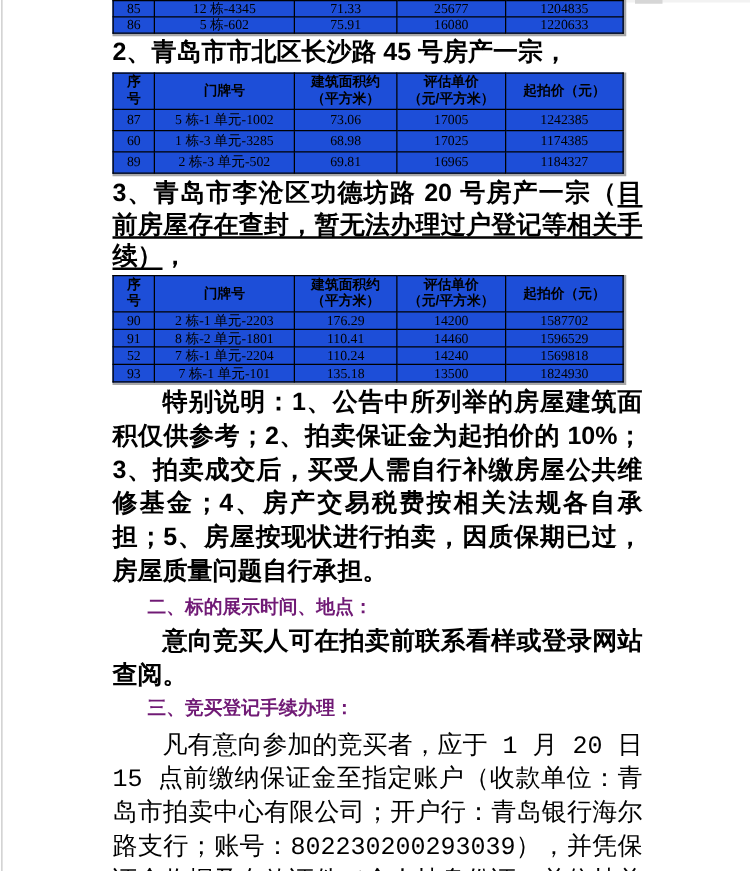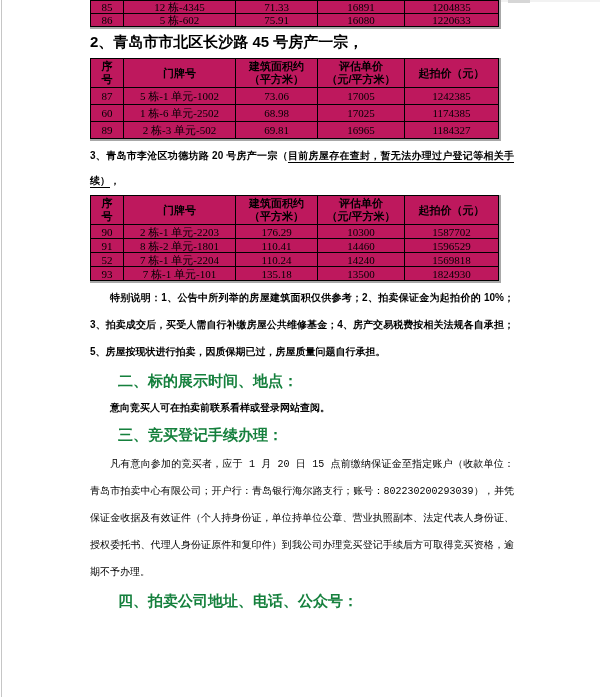--- a/index.html
+++ b/index.html
@@ -24,21 +24,21 @@
     background:#d6d6d6;
   }
   .content{
     position:absolute;left:90px;top:0;width:424px;
   }
   
   table.doc-table{
     border-collapse:collapse;
     table-layout:fixed;
     width:408px;
-    background:#be185d;
+    background:#1d4ed8;
     box-shadow:1px 1px 0 1px #a8a8a8;
   }
   table.doc-table td, table.doc-table th{
     border:1px solid #000000;
     text-align:center;
     vertical-align:middle;
     padding:0;
     overflow:hidden;
     white-space:nowrap;
   }
@@ -65,35 +65,35 @@
   p{margin:0;}
   .hei{
     font-family:"Liberation Sans","DejaVu Sans",sans-serif;
     font-weight:bold;
   }
   .song{
     font-family:Liberation Mono, monospace;
     font-weight:normal;
   }
   .para{
-    font-size:10px;
+    font-size:20px;
     line-height:27px;
     text-align:justify;
     width:424px;
   }
   .indent{text-indent:2em;}
-  .intro-line{margin-top:5px;font-size:15px;line-height:20px;}
+  .intro-line{margin-top:5px;font-size:20px;line-height:20px;}
   .para-3intro{margin-top:4px;line-height:25px;}
   .para-note{margin-top:3px;}
   .red-heading{
     margin-top:0;
     font-size:15px;
     line-height:27px;
-    color:#15803d;
-    font-family:Liberation Sans, sans-serif;
+    color:#701a75;
+    font-family:Liberation Mono, monospace;
     font-weight:bold;
     padding-left:28px;
   }
   .red-heading.h2{margin-top:2px;}
   .body-3{margin-top:3px;}
   .red-heading.h4{margin-top:1px;}
   u{text-underline-offset:3px;}
 </style>
 </head>
 <body>
@@ -111,21 +111,21 @@
           <col style="width:112px">
           <col style="width:82px">
           <col style="width:87px">
           <col style="width:94px">
         </colgroup>
       <tbody>
         <tr>
           <td>85</td>
           <td>12 栋-4345</td>
           <td>71.33</td>
-          <td>16891</td>
+          <td>25677</td>
           <td>1204835</td>
         </tr>
         <tr>
           <td>86</td>
           <td>5 栋-602</td>
           <td>75.91</td>
           <td>16080</td>
           <td>1220633</td>
         </tr>
       </tbody>
@@ -153,21 +153,21 @@
       <tbody>
         <tr>
           <td>87</td>
           <td>5 栋-1 单元-1002</td>
           <td>73.06</td>
           <td>17005</td>
           <td>1242385</td>
         </tr>
         <tr>
           <td>60</td>
-          <td>1 栋-6 单元-2502</td>
+          <td>1 栋-3 单元-3285</td>
           <td>68.98</td>
           <td>17025</td>
           <td>1174385</td>
         </tr>
         <tr>
           <td>89</td>
           <td>2 栋-3 单元-502</td>
           <td>69.81</td>
           <td>16965</td>
           <td>1184327</td>
@@ -192,21 +192,21 @@
           <th><span>建筑面积约</span><br><span>（平方米）</span></th>
           <th><span>评估单价</span><br><span>（元/平方米）</span></th>
           <th>起拍价（元）</th>
         </tr>
       </thead>
       <tbody>
         <tr>
           <td>90</td>
           <td>2 栋-1 单元-2203</td>
           <td>176.29</td>
-          <td>10300</td>
+          <td>14200</td>
           <td>1587702</td>
         </tr>
         <tr>
           <td>91</td>
           <td>8 栋-2 单元-1801</td>
           <td>110.41</td>
           <td>14460</td>
           <td>1596529</td>
         </tr>
         <tr>

